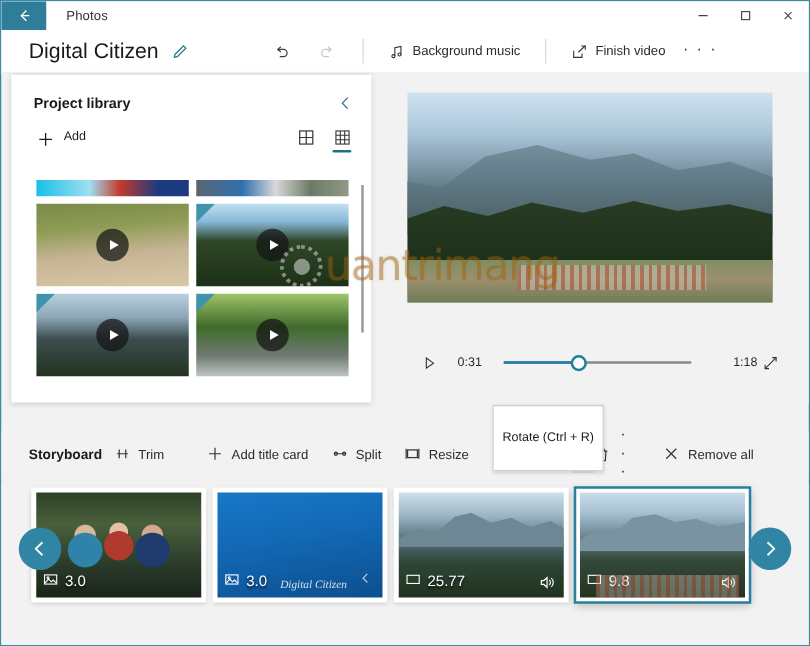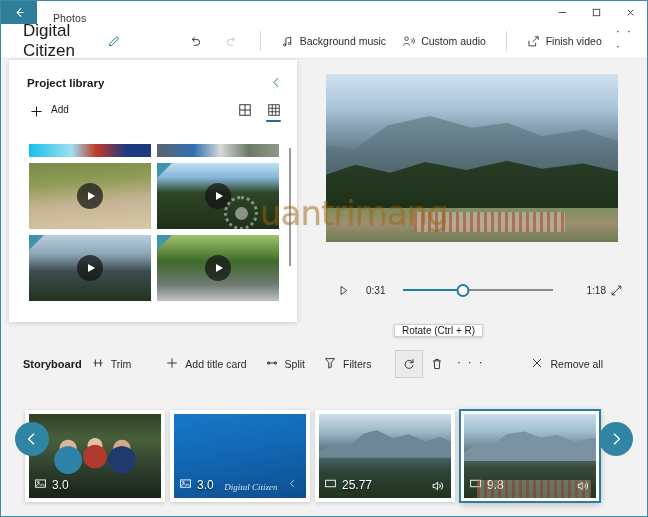--- a/index.html
+++ b/index.html
@@ -14,21 +14,21 @@
     width: 648px; height: 517px;
     background: #f2f2f2;
     border: 1px solid #3d8aa5;
     overflow: hidden;
   }
 
   
   .titlebar {
     position: absolute; top: 0; left: 0; right: 0; height: 23px;
     background: #ffffff;
-    display: flex; align-items: flex-end;
+    display: flex; align-items: center;
   }
   .back-btn {
     width: 36px; height: 23px;
     background: #2e7d99;
     display: flex; align-items: center; justify-content: center;
     color: #ffffff; font-size: 13px; line-height: 1;
   }
   .app-name {
     display: flex; align-items: center;
     padding-left: 16px;
@@ -237,33 +237,33 @@
     background: #ebebeb;
     border: 1px solid #d0d0d0;
   }
   .sb-right { margin-left: auto; display: flex; align-items: center; padding-right: 35px; }
 
   .tooltip {
     position: absolute; left: 393px; top: 323px;
     background: #ffffff;
     border: 1px solid #cfcfcf;
     box-shadow: 0 1px 3px rgba(0,0,0,.16);
-    padding: 0 7px;
+    padding: 20px 7px;
     font-size: 10px; color: #1a1a1a;
     white-space: nowrap;
     z-index: 40;
   }
 
   
   .clips {
     position: absolute; top: 385px; left: 0; right: 0; bottom: 0;
     background: #f2f2f2;
   }
   .clip-card {
-    position: absolute; top: 24px;
+    position: absolute; top: 4px;
     width: 140px; height: 92px;
     background: #ffffff;
     box-shadow: 0 1px 4px rgba(0,0,0,.18);
     padding: 4px;
   }
   .clip-card.selected {
     outline: 2px solid #2a7f9e;
     outline-offset: -1px;
     box-shadow: 0 2px 7px rgba(0,0,0,.28);
   }
@@ -417,31 +417,20 @@
       <span class="gl">
         <svg width="13" height="13" viewBox="0 0 16 16" fill="none" stroke="#333" stroke-width="1.1">
           <path d="M6 12.2 V4 L12 2.6 V10.6"></path>
             <circle cx="4.6" cy="12.2" r="1.5"></circle>
             <circle cx="10.6" cy="10.6" r="1.5"></circle>
         </svg>
       </span>
       <span>Background music</span>
     </div>
 
-    <div class="cmd-item">
-      <span class="gl">
-        <svg width="13" height="13" viewBox="0 0 16 16" fill="none" stroke="#333" stroke-width="1.1">
-          <circle cx="5.6" cy="4.6" r="2.2"></circle>
-            <path d="M1.8 13 C1.8 9.6 9.4 9.6 9.4 13"></path>
-          <path d="M11.6 5.2 A2.6 2.6 0 0 1 11.6 9.4"></path>
-            <path d="M13.4 3.6 A4.6 4.6 0 0 1 13.4 11"></path>
-        </svg>
-      </span>
-      <span>Custom audio</span>
-    </div>
 
     <div class="vsep"></div>
 
     <div class="cmd-item">
       <span class="gl">
         <svg width="13" height="13" viewBox="0 0 16 16" fill="none" stroke="#333" stroke-width="1.1">
           <path d="M2.4 7 V13.4 H10.6 V9.6"></path>
             <path d="M7 8.4 L13.6 2.2"></path>
             <path d="M9.8 2.2 H13.8 V6"></path>
         </svg>
@@ -575,20 +564,29 @@
       <span class="gl">
         <svg width="14" height="14" viewBox="0 0 16 16" fill="none" stroke="#333" stroke-width="1.1">
           <path d="M2.5 8 H13.5"></path>
             <circle cx="4.2" cy="8" r="1.4"></circle>
             <circle cx="11.8" cy="8" r="1.4"></circle>
         </svg>
       </span>
       <span>Split</span>
     </div>
 
+    <div class="sb-item">
+      <span class="gl">
+        <svg width="14" height="14" viewBox="0 0 16 16" fill="none" stroke="#333" stroke-width="1.1">
+          <rect x="3.5" y="4.5" width="9" height="7"></rect>
+            <path d="M2.2 3.4 V12.6 M13.8 3.4 V12.6"></path>
+        </svg>
+      </span>
+      <span>Resize</span>
+    </div>
 
     <div class="sb-item">
       <span class="gl">
         <svg width="14" height="14" viewBox="0 0 16 16" fill="none" stroke="#333" stroke-width="1.1">
           <path d="M3 3 H13 L9.4 7.6 V12.6 L6.6 13.8 V7.6 Z"></path>
         </svg>
       </span>
       <span>Filters</span>
     </div>
 

